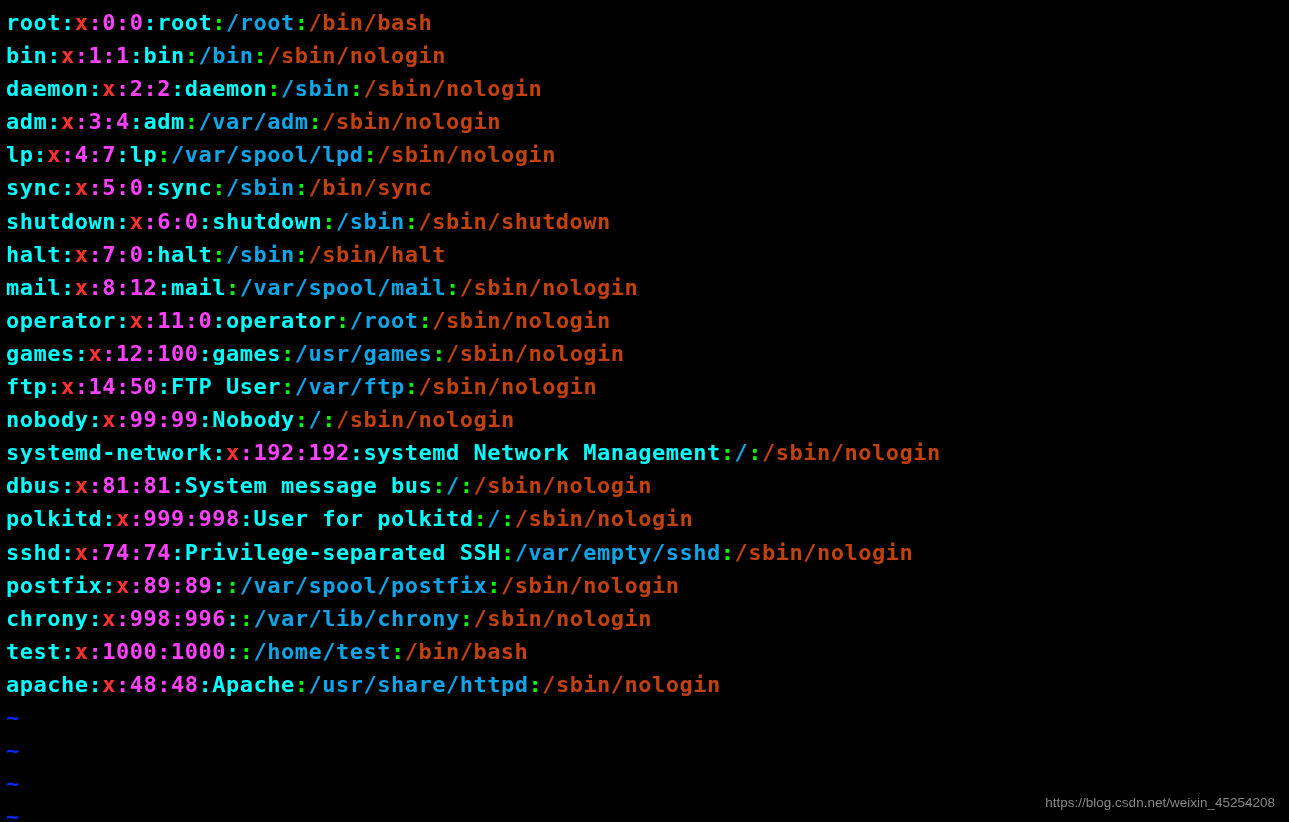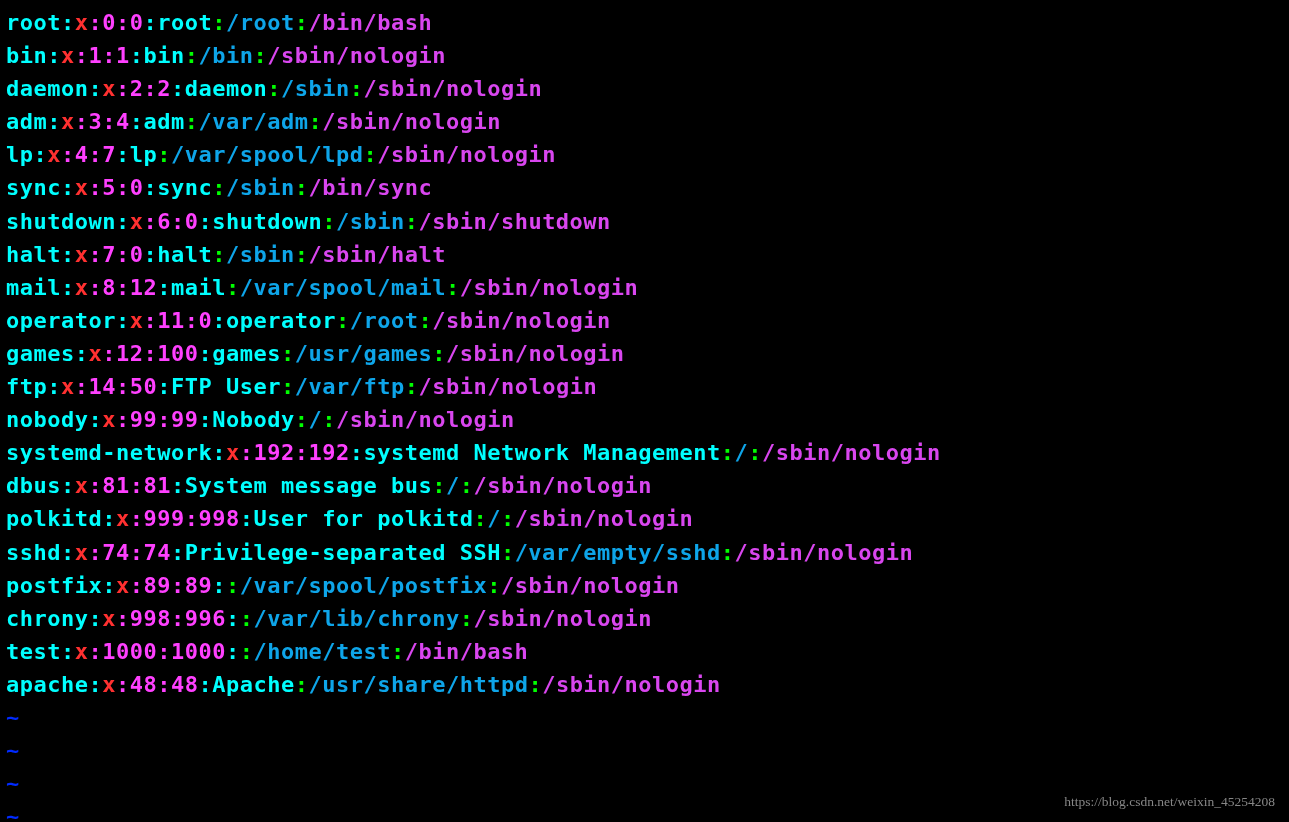--- a/index.html
+++ b/index.html
@@ -19,31 +19,31 @@
     line-height: 33.1px;
     white-space: pre;
   }
   .line { display: block; }
   .user  { color: #00ffff; } 
   .pwd   { color: #ff3030; } 
   .uid   { color: #ff40ff; } 
   .gid   { color: #ff40ff; } 
   .gecos { color: #00ffff; } 
   .home  { color: #0ea5e9; } 
-  .shell { color: #d946ef; } 
+  .shell { color: #c2410c; } 
   .tilde { color: #002aff; } 
   .colon-c { color: #00ffff; }
   .colon-m { color: #ff40ff; }
   .colon-g { color: #00ff00; }
   .watermark {
     position: absolute;
     right: 14px;
     bottom: 12px;
     color: #9e9e9e;
-    font-family: Liberation Serif, serif;
+    font-family: Liberation Sans, sans-serif;
     font-weight: normal;
     font-size: 13.5px;
     letter-spacing: 0;
     opacity: 0.85;
   }
 </style>
 </head>
 <body>
 
 <div class="terminal" id="terminal"><span class="line"><span class="user">root</span><span class="colon-c">:</span><span class="pwd">x</span><span class="colon-m">:</span><span class="uid">0</span><span class="colon-m">:</span><span class="gid">0</span><span class="colon-c">:</span><span class="gecos">root</span><span class="colon-g">:</span><span class="home">/root</span><span class="colon-g">:</span><span class="shell">/bin/bash</span></span><span class="line"><span class="user">bin</span><span class="colon-c">:</span><span class="pwd">x</span><span class="colon-m">:</span><span class="uid">1</span><span class="colon-m">:</span><span class="gid">1</span><span class="colon-c">:</span><span class="gecos">bin</span><span class="colon-g">:</span><span class="home">/bin</span><span class="colon-g">:</span><span class="shell">/sbin/nologin</span></span><span class="line"><span class="user">daemon</span><span class="colon-c">:</span><span class="pwd">x</span><span class="colon-m">:</span><span class="uid">2</span><span class="colon-m">:</span><span class="gid">2</span><span class="colon-c">:</span><span class="gecos">daemon</span><span class="colon-g">:</span><span class="home">/sbin</span><span class="colon-g">:</span><span class="shell">/sbin/nologin</span></span><span class="line"><span class="user">adm</span><span class="colon-c">:</span><span class="pwd">x</span><span class="colon-m">:</span><span class="uid">3</span><span class="colon-m">:</span><span class="gid">4</span><span class="colon-c">:</span><span class="gecos">adm</span><span class="colon-g">:</span><span class="home">/var/adm</span><span class="colon-g">:</span><span class="shell">/sbin/nologin</span></span><span class="line"><span class="user">lp</span><span class="colon-c">:</span><span class="pwd">x</span><span class="colon-m">:</span><span class="uid">4</span><span class="colon-m">:</span><span class="gid">7</span><span class="colon-c">:</span><span class="gecos">lp</span><span class="colon-g">:</span><span class="home">/var/spool/lpd</span><span class="colon-g">:</span><span class="shell">/sbin/nologin</span></span><span class="line"><span class="user">sync</span><span class="colon-c">:</span><span class="pwd">x</span><span class="colon-m">:</span><span class="uid">5</span><span class="colon-m">:</span><span class="gid">0</span><span class="colon-c">:</span><span class="gecos">sync</span><span class="colon-g">:</span><span class="home">/sbin</span><span class="colon-g">:</span><span class="shell">/bin/sync</span></span><span class="line"><span class="user">shutdown</span><span class="colon-c">:</span><span class="pwd">x</span><span class="colon-m">:</span><span class="uid">6</span><span class="colon-m">:</span><span class="gid">0</span><span class="colon-c">:</span><span class="gecos">shutdown</span><span class="colon-g">:</span><span class="home">/sbin</span><span class="colon-g">:</span><span class="shell">/sbin/shutdown</span></span><span class="line"><span class="user">halt</span><span class="colon-c">:</span><span class="pwd">x</span><span class="colon-m">:</span><span class="uid">7</span><span class="colon-m">:</span><span class="gid">0</span><span class="colon-c">:</span><span class="gecos">halt</span><span class="colon-g">:</span><span class="home">/sbin</span><span class="colon-g">:</span><span class="shell">/sbin/halt</span></span><span class="line"><span class="user">mail</span><span class="colon-c">:</span><span class="pwd">x</span><span class="colon-m">:</span><span class="uid">8</span><span class="colon-m">:</span><span class="gid">12</span><span class="colon-c">:</span><span class="gecos">mail</span><span class="colon-g">:</span><span class="home">/var/spool/mail</span><span class="colon-g">:</span><span class="shell">/sbin/nologin</span></span><span class="line"><span class="user">operator</span><span class="colon-c">:</span><span class="pwd">x</span><span class="colon-m">:</span><span class="uid">11</span><span class="colon-m">:</span><span class="gid">0</span><span class="colon-c">:</span><span class="gecos">operator</span><span class="colon-g">:</span><span class="home">/root</span><span class="colon-g">:</span><span class="shell">/sbin/nologin</span></span><span class="line"><span class="user">games</span><span class="colon-c">:</span><span class="pwd">x</span><span class="colon-m">:</span><span class="uid">12</span><span class="colon-m">:</span><span class="gid">100</span><span class="colon-c">:</span><span class="gecos">games</span><span class="colon-g">:</span><span class="home">/usr/games</span><span class="colon-g">:</span><span class="shell">/sbin/nologin</span></span><span class="line"><span class="user">ftp</span><span class="colon-c">:</span><span class="pwd">x</span><span class="colon-m">:</span><span class="uid">14</span><span class="colon-m">:</span><span class="gid">50</span><span class="colon-c">:</span><span class="gecos">FTP User</span><span class="colon-g">:</span><span class="home">/var/ftp</span><span class="colon-g">:</span><span class="shell">/sbin/nologin</span></span><span class="line"><span class="user">nobody</span><span class="colon-c">:</span><span class="pwd">x</span><span class="colon-m">:</span><span class="uid">99</span><span class="colon-m">:</span><span class="gid">99</span><span class="colon-c">:</span><span class="gecos">Nobody</span><span class="colon-g">:</span><span class="home">/</span><span class="colon-g">:</span><span class="shell">/sbin/nologin</span></span><span class="line"><span class="user">systemd-network</span><span class="colon-c">:</span><span class="pwd">x</span><span class="colon-m">:</span><span class="uid">192</span><span class="colon-m">:</span><span class="gid">192</span><span class="colon-c">:</span><span class="gecos">systemd Network Management</span><span class="colon-g">:</span><span class="home">/</span><span class="colon-g">:</span><span class="shell">/sbin/nologin</span></span><span class="line"><span class="user">dbus</span><span class="colon-c">:</span><span class="pwd">x</span><span class="colon-m">:</span><span class="uid">81</span><span class="colon-m">:</span><span class="gid">81</span><span class="colon-c">:</span><span class="gecos">System message bus</span><span class="colon-g">:</span><span class="home">/</span><span class="colon-g">:</span><span class="shell">/sbin/nologin</span></span><span class="line"><span class="user">polkitd</span><span class="colon-c">:</span><span class="pwd">x</span><span class="colon-m">:</span><span class="uid">999</span><span class="colon-m">:</span><span class="gid">998</span><span class="colon-c">:</span><span class="gecos">User for polkitd</span><span class="colon-g">:</span><span class="home">/</span><span class="colon-g">:</span><span class="shell">/sbin/nologin</span></span><span class="line"><span class="user">sshd</span><span class="colon-c">:</span><span class="pwd">x</span><span class="colon-m">:</span><span class="uid">74</span><span class="colon-m">:</span><span class="gid">74</span><span class="colon-c">:</span><span class="gecos">Privilege-separated SSH</span><span class="colon-g">:</span><span class="home">/var/empty/sshd</span><span class="colon-g">:</span><span class="shell">/sbin/nologin</span></span><span class="line"><span class="user">postfix</span><span class="colon-c">:</span><span class="pwd">x</span><span class="colon-m">:</span><span class="uid">89</span><span class="colon-m">:</span><span class="gid">89</span><span class="colon-c">:</span><span class="gecos"></span><span class="colon-g">:</span><span class="home">/var/spool/postfix</span><span class="colon-g">:</span><span class="shell">/sbin/nologin</span></span><span class="line"><span class="user">chrony</span><span class="colon-c">:</span><span class="pwd">x</span><span class="colon-m">:</span><span class="uid">998</span><span class="colon-m">:</span><span class="gid">996</span><span class="colon-c">:</span><span class="gecos"></span><span class="colon-g">:</span><span class="home">/var/lib/chrony</span><span class="colon-g">:</span><span class="shell">/sbin/nologin</span></span><span class="line"><span class="user">test</span><span class="colon-c">:</span><span class="pwd">x</span><span class="colon-m">:</span><span class="uid">1000</span><span class="colon-m">:</span><span class="gid">1000</span><span class="colon-c">:</span><span class="gecos"></span><span class="colon-g">:</span><span class="home">/home/test</span><span class="colon-g">:</span><span class="shell">/bin/bash</span></span><span class="line"><span class="user">apache</span><span class="colon-c">:</span><span class="pwd">x</span><span class="colon-m">:</span><span class="uid">48</span><span class="colon-m">:</span><span class="gid">48</span><span class="colon-c">:</span><span class="gecos">Apache</span><span class="colon-g">:</span><span class="home">/usr/share/httpd</span><span class="colon-g">:</span><span class="shell">/sbin/nologin</span></span><span class="line"><span class="tilde">~</span></span><span class="line"><span class="tilde">~</span></span><span class="line"><span class="tilde">~</span></span><span class="line"><span class="tilde">~</span></span></div>

